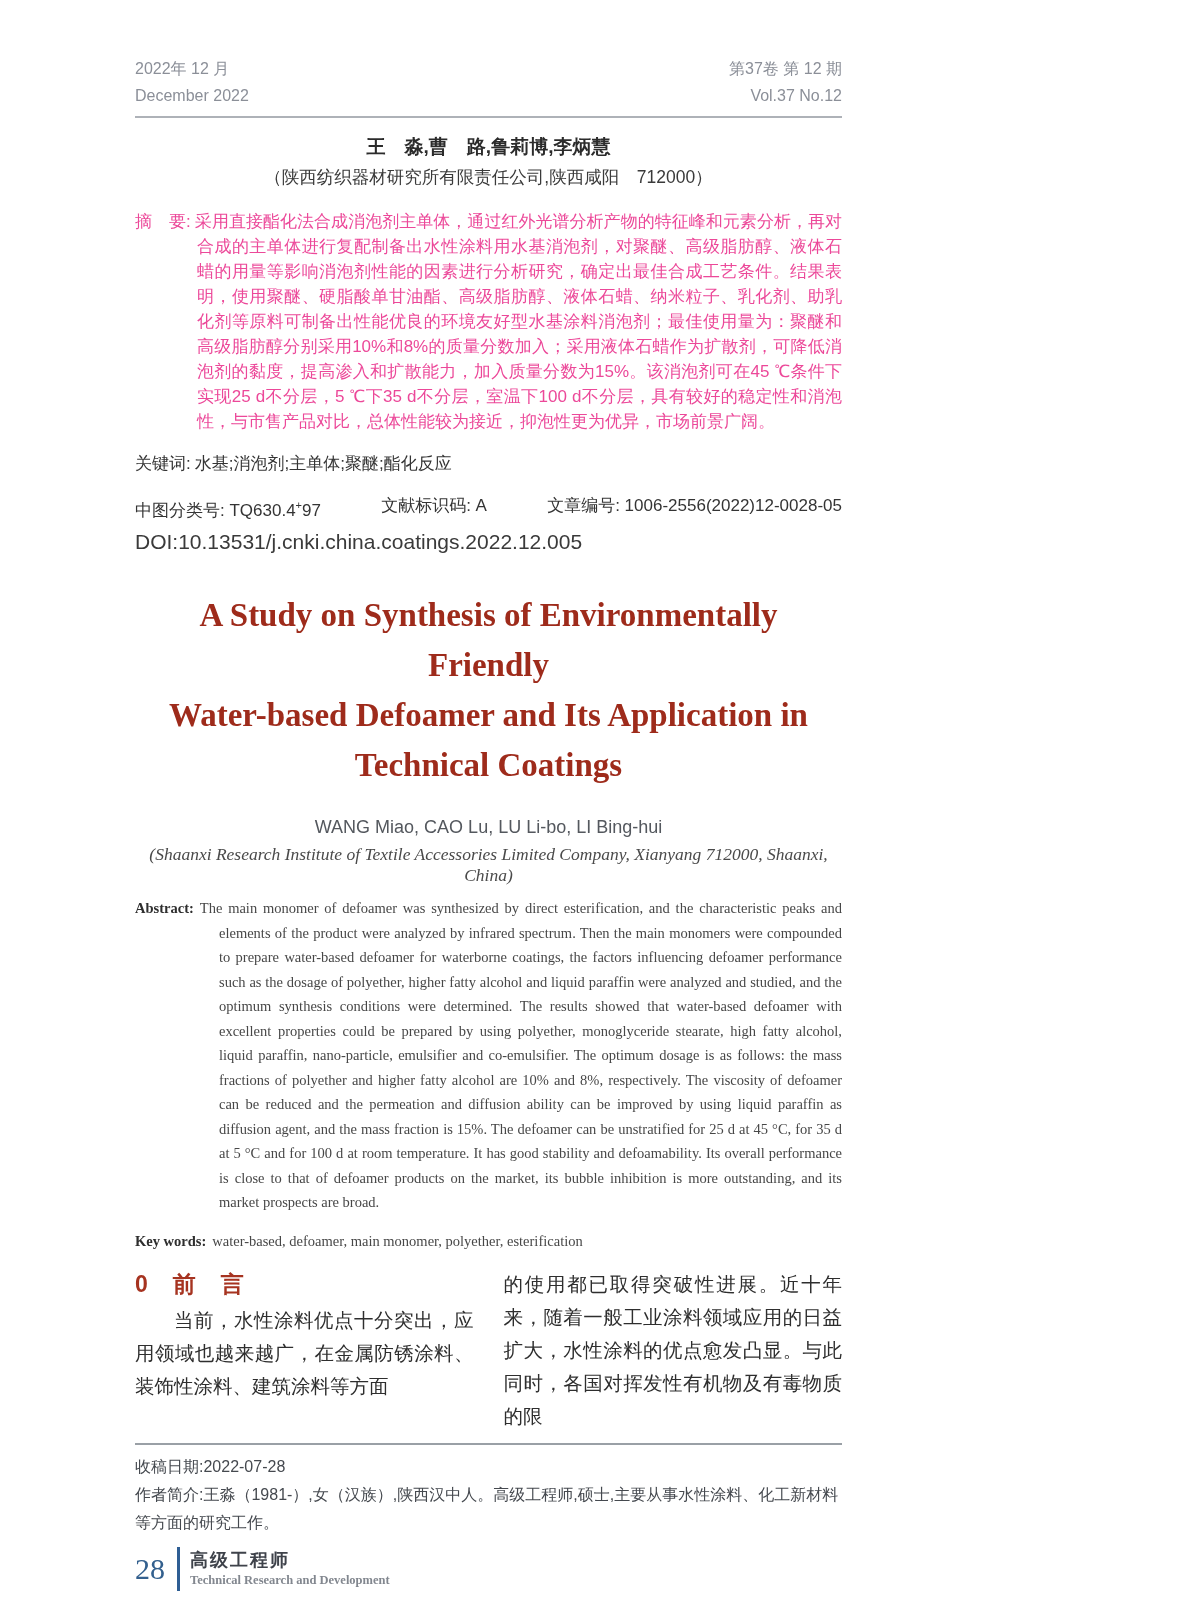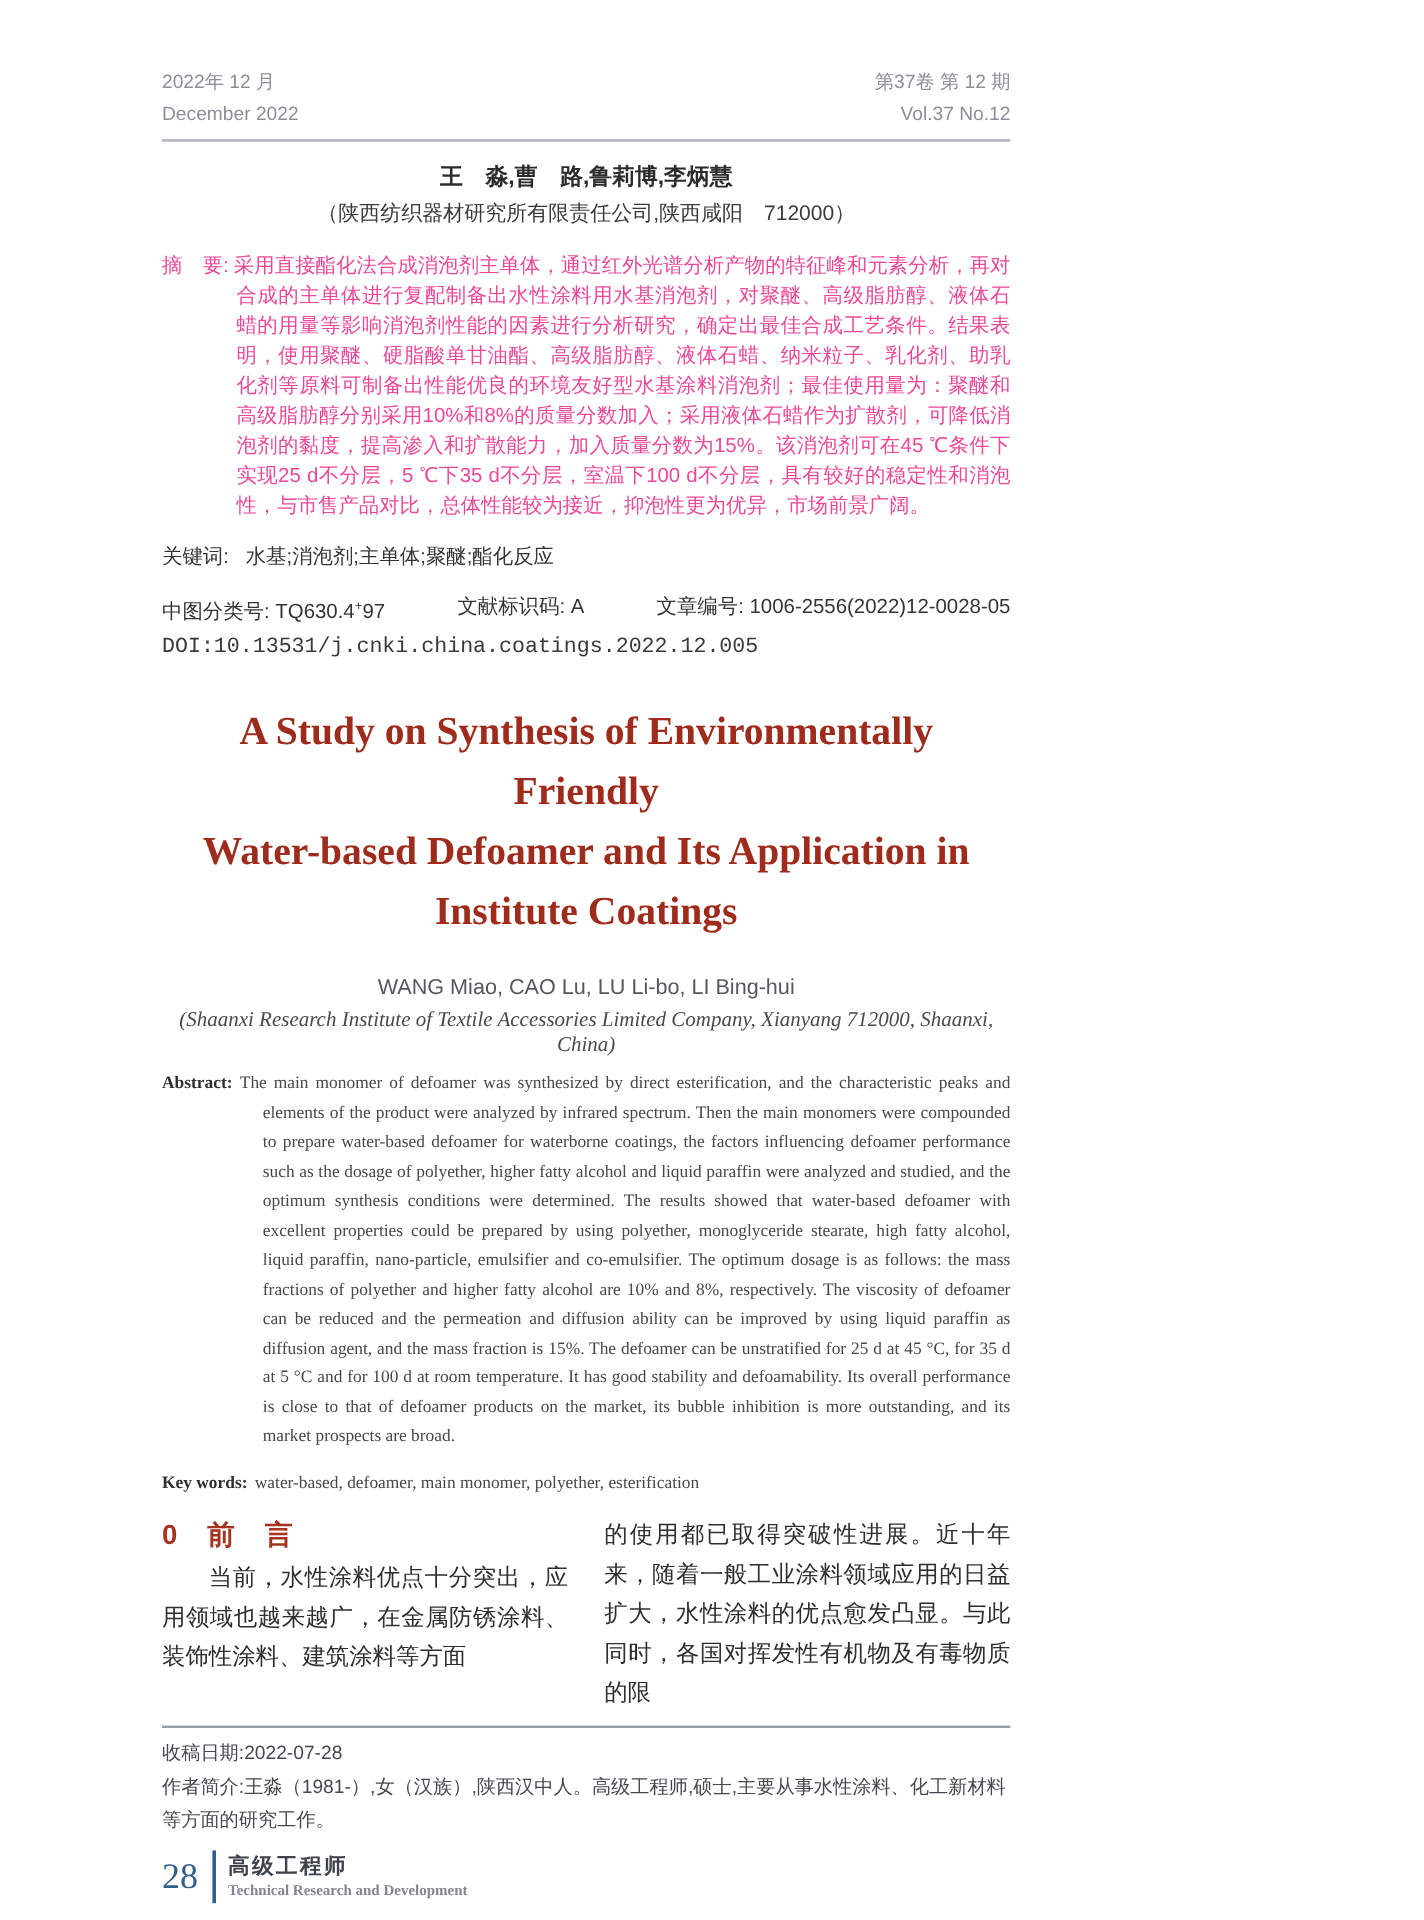--- a/index.html
+++ b/index.html
@@ -18,24 +18,24 @@
   .title-cn{margin:78px 0 0;text-align:center;color:#9e2b1b;font-size:45px;line-height:70px;
     font-weight:bold;letter-spacing:2px;}
   .authors-cn{margin-top:16px;text-align:center;font-size:19px;font-weight:bold;color:#2b2b2b;}
   .affil-cn{margin-top:5px;text-align:center;font-size:17.5px;color:#3a3a3a;}
 
   
   .abstract-cn{margin-top:20px;font-size:17px;line-height:25px;color:#ec4899;text-align:justify;
     padding-left:62px;text-indent:-62px;}
   .abstract-cn .label{margin-right:4px;}
   .kw-cn{margin-top:4px;font-size:17px;line-height:25px;color:#343434;}
-  .kw-cn .label{margin-right:14px;}
+  .kw-cn .label{margin-right:4px;}
   .clc-row{margin-top:6px;display:flex;justify-content:space-between;font-size:17px;line-height:25px;color:#343434;}
   .clc-row sup{font-size:11px;}
-  .doi{margin-top:7px;font-family:Liberation Mono, monospace;font-size:18px;color:#3a3a3a;}
+  .doi{margin-top:7px;font-family:Liberation Sans, sans-serif;font-size:21px;color:#3a3a3a;}
 
   
   .title-en{margin-top:36px;text-align:center;color:#9e2b1b;font-family:"Liberation Serif",serif;
     font-size:33px;line-height:50px;font-weight:bold;}
   .authors-en{margin-top:22px;text-align:center;font-size:18px;color:#54585e;}
   .affil-en{margin-top:6px;text-align:center;font-family:"Liberation Serif",serif;font-style:italic;
     font-size:17.5px;color:#4a4a4a;}
 
   
   .abstract-en{margin-top:10px;font-family:"Liberation Serif",serif;font-size:14.5px;line-height:24.5px;
@@ -93,21 +93,21 @@
     <span><span>中图分类号: TQ630.4</span><sup>+</sup><span>97</span></span>
     <span>文献标识码: A</span>
     <span>文章编号: 1006-2556(2022)12-0028-05</span>
   </div>
 
   <div class="doi">DOI:10.13531/j.cnki.china.coatings.2022.12.005</div>
 
   <h2 class="title-en">
     <div>A Study on Synthesis of Environmentally Friendly</div>
     <div>Water-based Defoamer and Its Application in</div>
-    <div>Institute Coatings</div>
+    <div>Technical Coatings</div>
   </h2>
 
   <div class="authors-en">WANG Miao, CAO Lu, LU Li-bo, LI Bing-hui</div>
   <div class="affil-en">(Shaanxi Research Institute of Textile Accessories Limited Company, Xianyang 712000, Shaanxi, China)</div>
 
   <p class="abstract-en"><span class="label">Abstract:</span><span>The main monomer of defoamer was synthesized by direct esterification, and the characteristic peaks and elements of the product were analyzed by infrared spectrum. Then the main monomers were compounded to prepare water-based defoamer for waterborne coatings, the factors influencing defoamer performance such as the dosage of polyether, higher fatty alcohol and liquid paraffin were analyzed and studied, and the optimum synthesis conditions were determined. The results showed that water-based defoamer with excellent properties could be prepared by using polyether, monoglyceride stearate, high fatty alcohol, liquid paraffin, nano-particle, emulsifier and co-emulsifier. The optimum dosage is as follows: the mass fractions of polyether and higher fatty alcohol are 10% and 8%, respectively. The viscosity of defoamer can be reduced and the permeation and diffusion ability can be improved by using liquid paraffin as diffusion agent, and the mass fraction is 15%. The defoamer can be unstratified for 25 d at 45 °C, for 35 d at 5 °C and for 100 d at room temperature. It has good stability and defoamability. Its overall performance is close to that of defoamer products on the market, its bubble inhibition is more outstanding, and its market prospects are broad.</span></p>
 
   <p class="kw-en"><span class="label">Key words:</span><span>water-based, defoamer, main monomer, polyether, esterification</span></p>
 
   <div class="columns">

